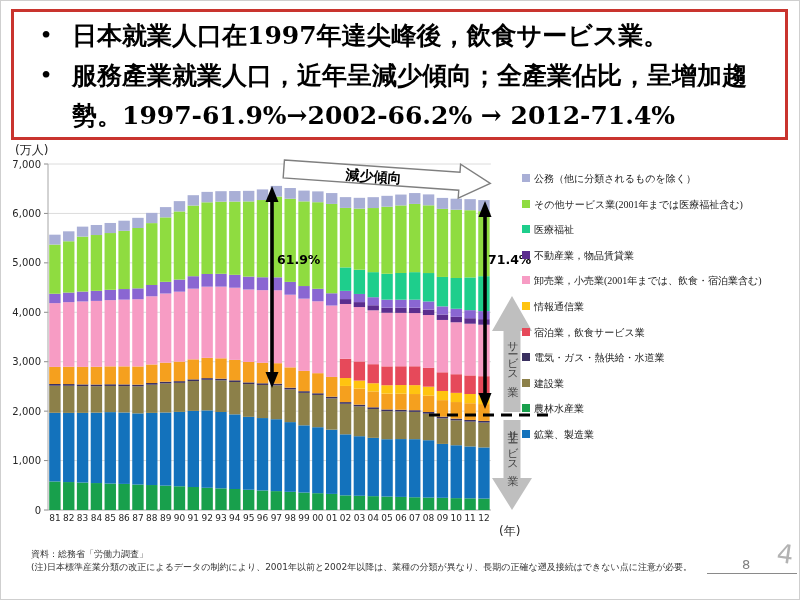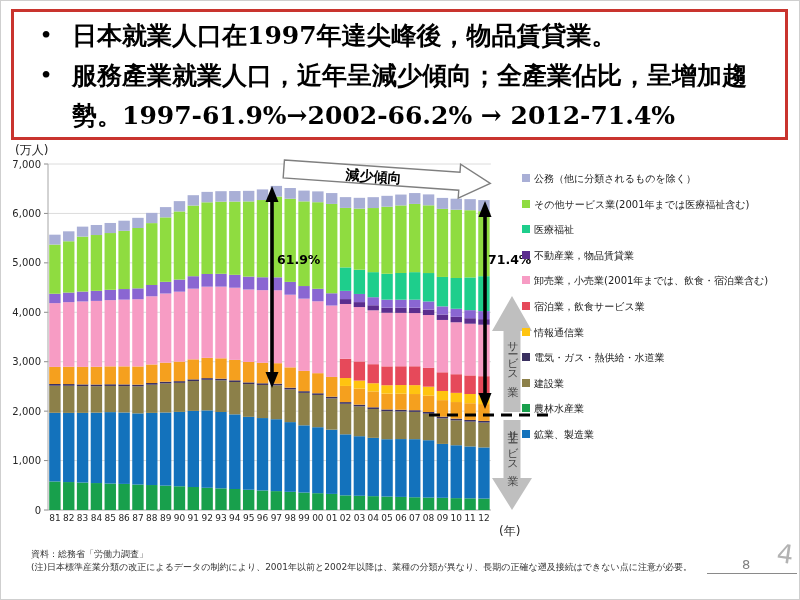--- a/index.html
+++ b/index.html
@@ -16,39 +16,39 @@
   svg text{font-family:"DejaVu Sans","Liberation Sans",sans-serif;}
   .unit-label{position:absolute;font-size:12px;color:#262626;}
   #unit-y{left:14px;top:141px;}
   #unit-x{left:498px;top:522px;}
   .v-label{position:absolute;writing-mode:vertical-rl;text-orientation:upright;
            font-size:11px;color:#3d3d3d;letter-spacing:1.5px;line-height:16px;}
   #service-band-label{left:503px;top:333px;}
   #non-service-band-label{left:503px;top:421px;}
   #legend{position:absolute;left:521px;top:172px;width:276px;}
   .legend-item{display:flex;align-items:flex-start;margin-bottom:14.6px;
-               font-size:10px;line-height:11px;color:#1a1a1a;white-space:nowrap;}
+               font-size:10px;line-height:11px;color:#1a1a1a;white-space:nowrap;font-family:Liberation Serif, serif;}
   .legend-swatch{flex:0 0 auto;width:8px;height:8px;margin:1px 4px 0 0;}
   .footer-text{position:absolute;font-size:9px;color:#333;white-space:nowrap;}
   #footer-source{left:30px;top:547px;}
   #footer-note{left:30px;top:560px;}
   #page-number{position:absolute;left:741px;top:556px;font-size:13px;color:#7f7f7f;}
   #footer-line{position:absolute;left:706px;top:572px;width:90px;height:1px;background:#8a8a8a;}
   #corner-mark{position:absolute;left:776px;top:538px;font-size:26px;color:#b3b3b3;
                transform:rotate(8deg);}
 </style>
 </head>
 <body>
 
 <div class="slide">
 
   <div class="title-box">
     <div class="bullet-line">
       <span class="bullet">•</span>
-      <span>日本就業人口在1997年達尖峰後，物品賃貸業。</span>
+      <span>日本就業人口在1997年達尖峰後，飲食サービス業。</span>
     </div>
     <div class="bullet-line">
       <span class="bullet">•</span>
       <span>服務產業就業人口，近年呈減少傾向；全產業佔比，呈增加趨勢。1997-61.9%→2002-66.2% → 2012-71.4%</span>
     </div>
   </div>
 
   <svg class="overlay" width="800" height="600" viewBox="0 0 800 600">
     <g id="grid-layer">
         <line x1="47" y1="509" x2="489.88" y2="509" stroke="#a6a6a6" stroke-width="1"></line>
@@ -492,26 +492,26 @@
       </div>
       <div class="legend-item">
         <span class="legend-swatch" style="background: rgb(91, 45, 142);"></span>
         <span>不動産業，物品賃貸業</span>
       </div>
       <div class="legend-item">
         <span class="legend-swatch" style="background: rgb(247, 156, 196);"></span>
         <span>卸売業，小売業(2001年までは、飲食・宿泊業含む)</span>
       </div>
       <div class="legend-item">
+        <span class="legend-swatch" style="background: rgb(255, 196, 16);"></span>
+        <span>情報通信業</span>
+      </div>
+      <div class="legend-item">
         <span class="legend-swatch" style="background: rgb(230, 73, 90);"></span>
         <span>宿泊業，飲食サービス業</span>
-      </div>
-      <div class="legend-item">
-        <span class="legend-swatch" style="background: rgb(255, 196, 16);"></span>
-        <span>情報通信業</span>
       </div>
       <div class="legend-item">
         <span class="legend-swatch" style="background: rgb(58, 48, 96);"></span>
         <span>電気・ガス・熱供給・水道業</span>
       </div>
       <div class="legend-item">
         <span class="legend-swatch" style="background: rgb(140, 128, 73);"></span>
         <span>建設業</span>
       </div>
       <div class="legend-item">

